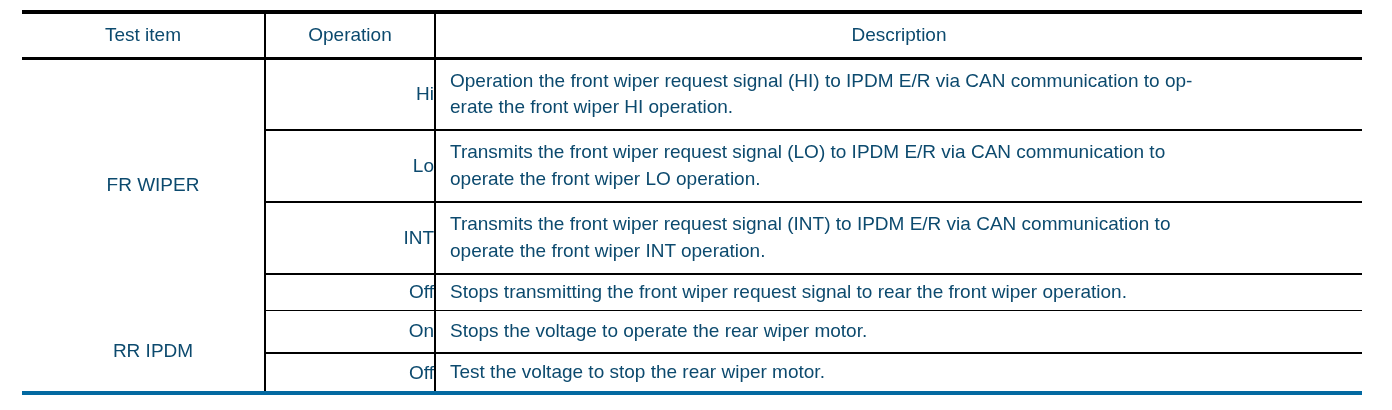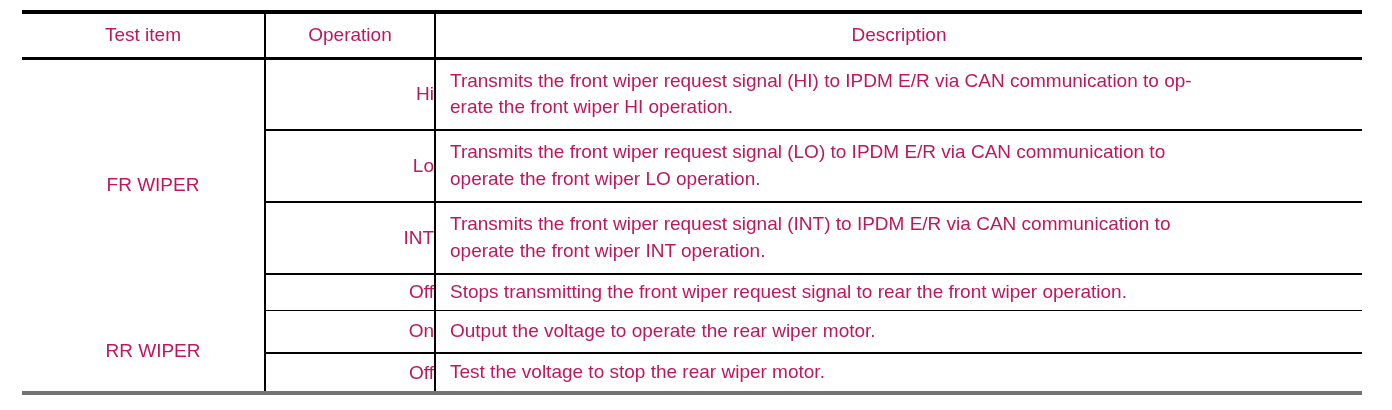--- a/index.html
+++ b/index.html
@@ -15,23 +15,23 @@
     color: #000000;
   }
   table.test-table {
     position: absolute;
     left: 22px;
     top: 10px;
     width: 1340px;
     border-collapse: collapse;
     table-layout: fixed;
     border-top: 4px solid #000000;
-    border-bottom: 4px solid #737373;
+    border-bottom: 4px solid #0369a1;
     font-size: 19px;
-    color: #be185d;
+    color: #0c4a6e;
   }
   col.c-item { width: 243px; }
   col.c-op   { width: 170px; }
   col.c-desc { width: 927px; }
 
   th {
     font-weight: normal;
     text-align: center;
     vertical-align: middle;
     border-bottom: 3px solid #000000;
@@ -89,40 +89,40 @@
     <tr class="h-header">
       <th>Test item</th>
       <th class="vsep">Operation</th>
       <th class="vsep">Description</th>
     </tr>
   </thead>
   <tbody>
     <tr class="h-tall rowline">
       <td class="titem" rowspan="4">FR WIPER</td>
       <td class="op vsep">Hi</td>
-      <td class="desc vsep">Transmits the front wiper request signal (HI) to IPDM E/R via CAN communication to op-
+      <td class="desc vsep">Operation the front wiper request signal (HI) to IPDM E/R via CAN communication to op-
 erate the front wiper HI operation.</td>
     </tr>
     <tr class="h-tall rowline">
       <td class="op vsep">Lo</td>
       <td class="desc vsep">Transmits the front wiper request signal (LO) to IPDM E/R via CAN communication to
 operate the front wiper LO operation.</td>
     </tr>
     <tr class="h-tall rowline">
       <td class="op vsep">INT</td>
       <td class="desc vsep">Transmits the front wiper request signal (INT) to IPDM E/R via CAN communication to
 operate the front wiper INT operation.</td>
     </tr>
     <tr class="h-short groupline">
       <td class="op vsep">Off</td>
       <td class="desc vsep">Stops transmitting the front wiper request signal to rear the front wiper operation.</td>
     </tr>
     <tr class="h-on rowline">
-      <td class="titem" rowspan="2">RR WIPER</td>
+      <td class="titem" rowspan="2">RR IPDM</td>
       <td class="op vsep">On</td>
-      <td class="desc vsep">Output the voltage to operate the rear wiper motor.</td>
+      <td class="desc vsep">Stops the voltage to operate the rear wiper motor.</td>
     </tr>
     <tr class="h-off2">
       <td class="op vsep">Off</td>
       <td class="desc vsep">Test the voltage to stop the rear wiper motor.</td>
     </tr>
   </tbody>
 </table>
 
 </body></html>

